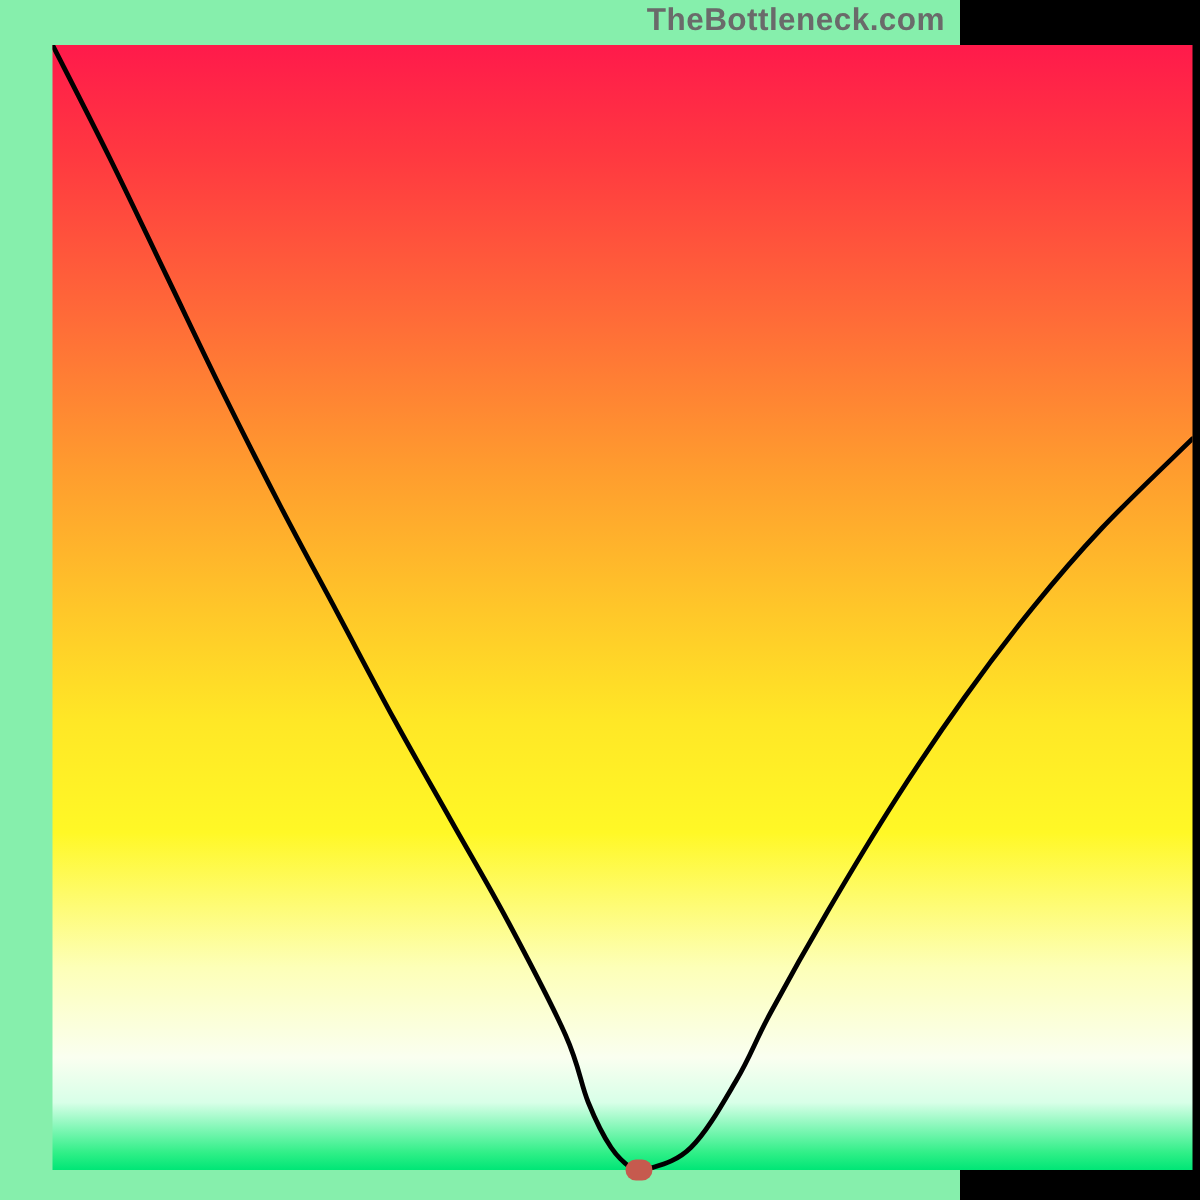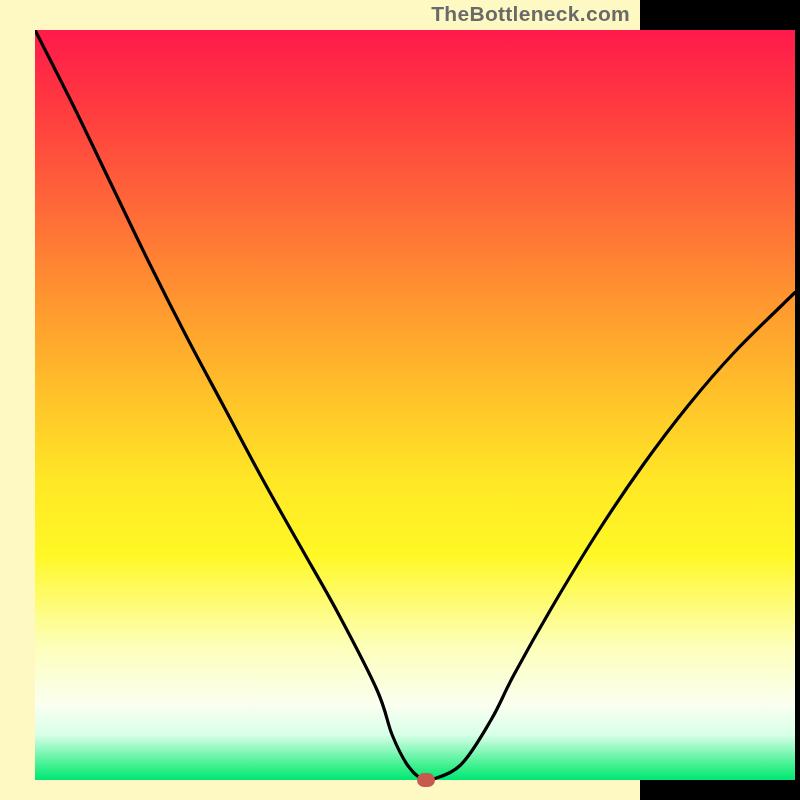--- a/index.html
+++ b/index.html
@@ -8,21 +8,21 @@
     width: 800px;
     height: 800px;
     background: #000;
     overflow: hidden;
     font-family: Arial, Helvetica, sans-serif;
   }
   .frame {
     position: relative;
     width: 640px;
     height: 800px;
-    background: #fef9c3;
+    background: #86efac;
   }
   .watermark {
     position: absolute;
     top: 2px;
     right: 10px;
     color: #6a6a6a;
     font-size: 21px;
     font-weight: 600;
     letter-spacing: 0.3px;
     z-index: 20;

